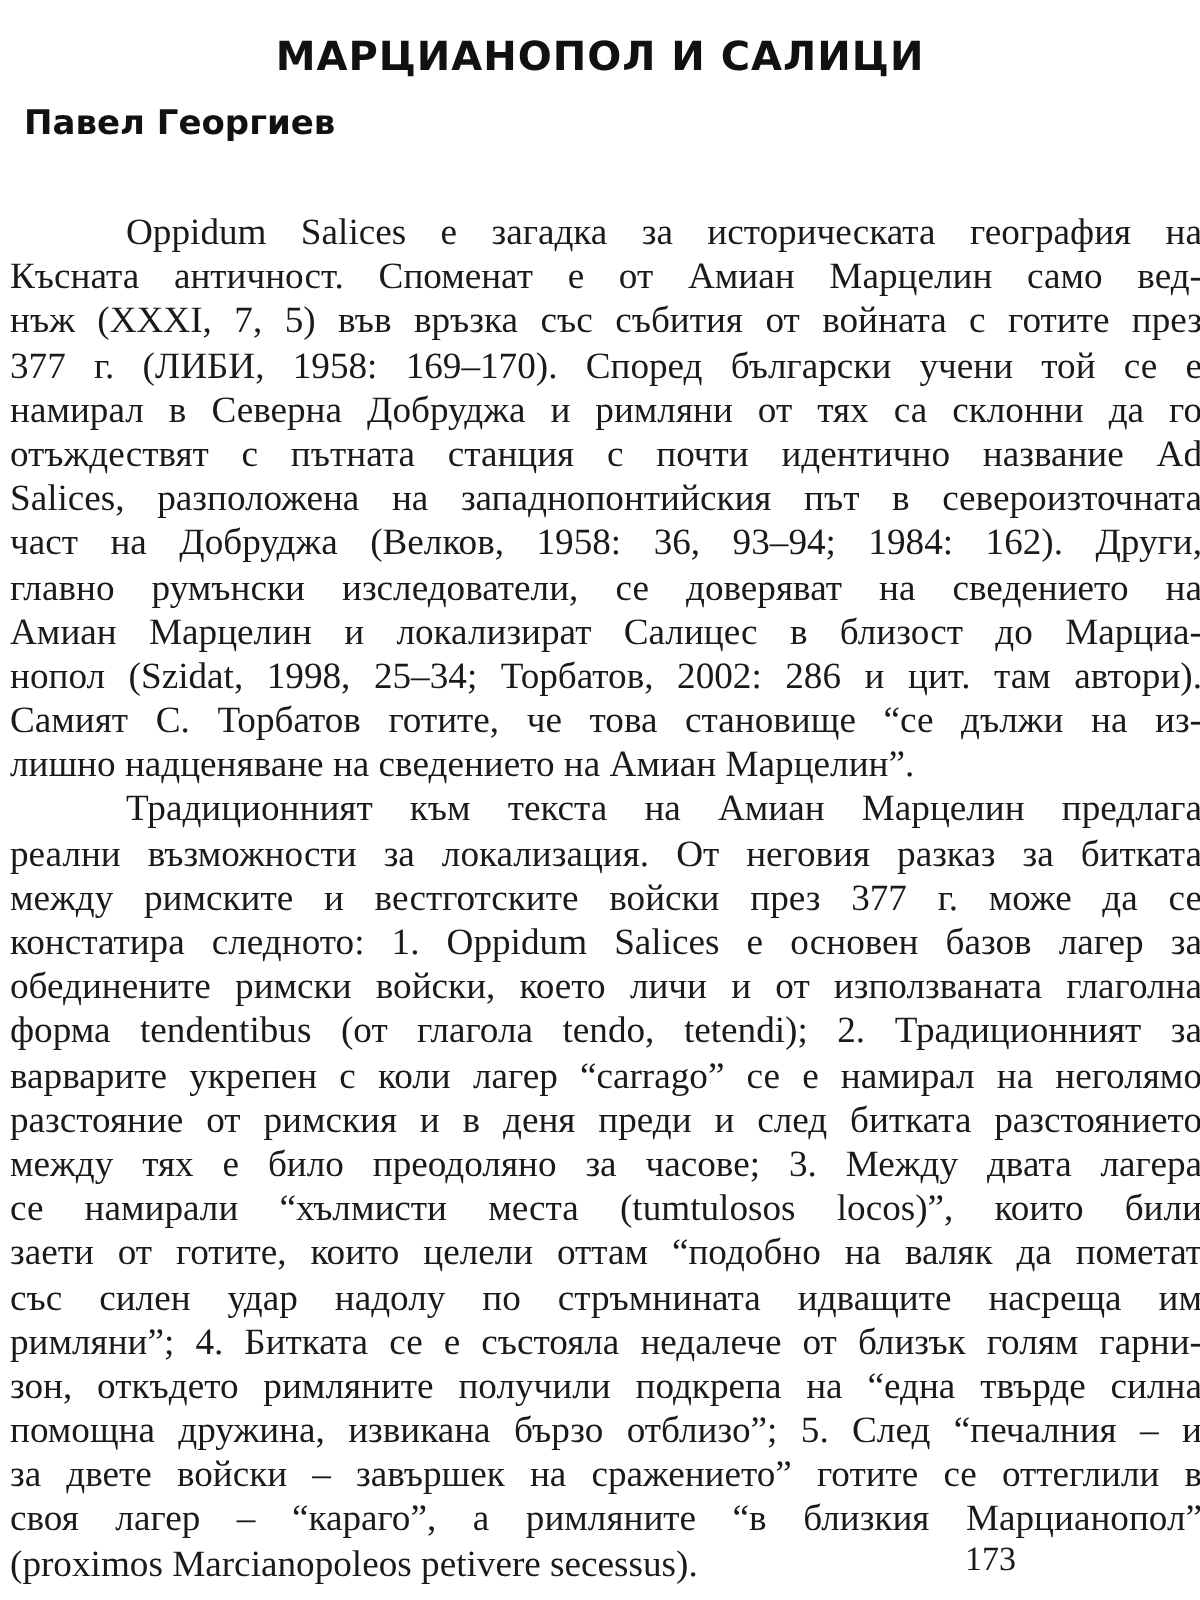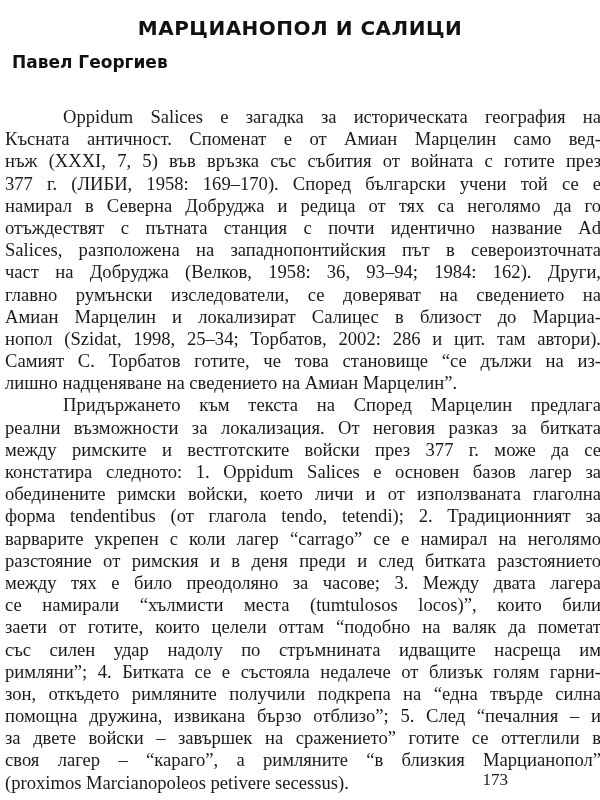--- a/index.html
+++ b/index.html
@@ -45,32 +45,32 @@
 
 <div class="title">МАРЦИАНОПОЛ И САЛИЦИ</div>
 <div class="author">Павел Георгиев</div>
 
 <div class="body-text">
   <div>
     <div class="line indent">Oppidum Salices е загадка за историческата география на</div>
     <div class="line">Късната античност. Споменат е от Амиан Марцелин  само вед-</div>
     <div class="line">нъж (XXXI, 7, 5) във връзка със събития от войната с готите през</div>
     <div class="line">377 г. (ЛИБИ, 1958: 169–170). Според български учени той се е</div>
-    <div class="line">намирал в Северна Добруджа и редица от тях са неголямо да го</div>
+    <div class="line">намирал в Северна Добруджа и римляни от тях са склонни да го</div>
     <div class="line">отъждествят с пътната станция с почти идентично название Ad</div>
     <div class="line">Salices, разположена на западнопонтийския път в североизточната</div>
     <div class="line">част на Добруджа (Велков, 1958: 36, 93–94; 1984: 162). Други,</div>
     <div class="line">главно румънски изследователи, се доверяват на сведението на</div>
     <div class="line">Амиан Марцелин и локализират Салицес в близост до Марциа-</div>
     <div class="line">нопол (Szidat, 1998, 25–34; Торбатов, 2002: 286 и цит. там автори).</div>
     <div class="line">Самият С. Торбатов готите, че това становище “се дължи на  из-</div>
     <div class="line last">лишно надценяване на сведението на Амиан Марцелин”.</div>
   </div>
   <div>
-    <div class="line indent">Придържането към текста на Според Марцелин предлага</div>
+    <div class="line indent">Традиционният към текста на Амиан Марцелин предлага</div>
     <div class="line">реални възможности за локализация. От неговия разказ за битката</div>
     <div class="line">между римските и вестготските войски през 377 г. може да се</div>
     <div class="line">констатира следното: 1. Oppidum Salices е основен базов лагер за</div>
     <div class="line">обединените римски войски, което личи и от използваната глаголна</div>
     <div class="line">форма tendentibus (от глагола tendo, tetendi); 2. Традиционният за</div>
     <div class="line">варварите укрепен с коли лагер “carrago” се е намирал на неголямо</div>
     <div class="line">разстояние от римския и в деня преди и след битката разстоянието</div>
     <div class="line">между тях е било преодоляно за часове; 3. Между двата лагера</div>
     <div class="line">се намирали “хълмисти места (tumtulosos locos)”, които били</div>
     <div class="line">заети от готите, които целели оттам “подобно на валяк да пометат</div>

